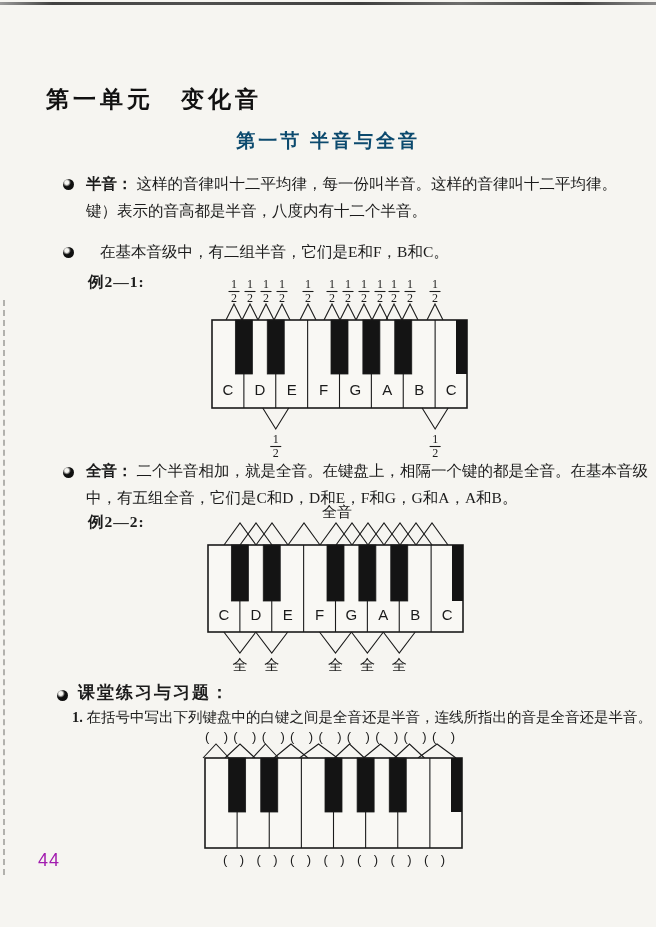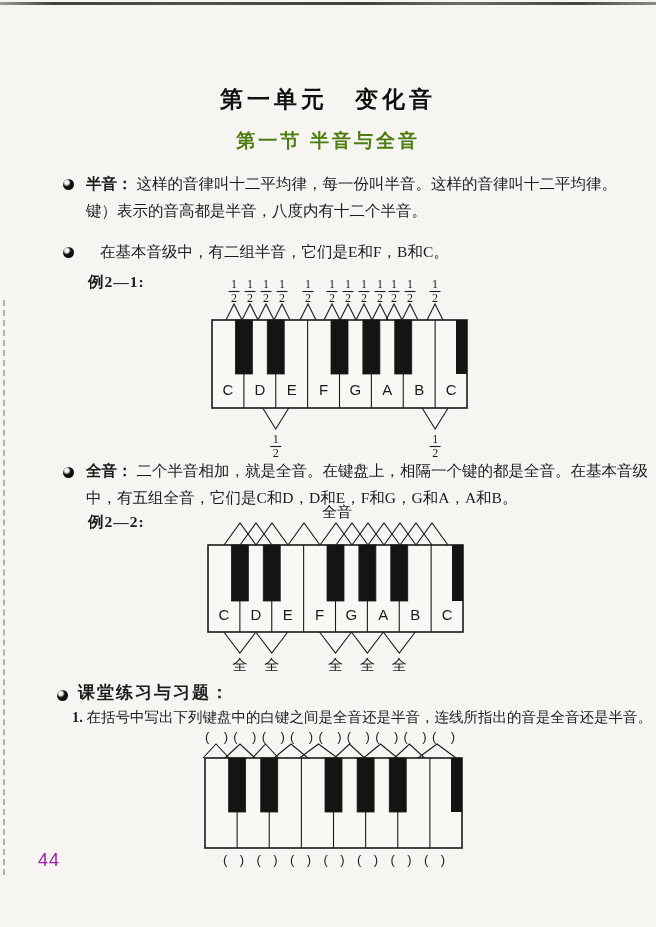--- a/index.html
+++ b/index.html
@@ -7,24 +7,24 @@
     position:relative;width:656px;height:927px;margin:0 auto;
     background:#f6f5f1;overflow:hidden;
     font-family:"Liberation Serif","DejaVu Serif",serif;color:#1b1b1b;
   }
   .scan-edge-top{position:absolute;left:0;top:2px;width:656px;height:3px;
     background:linear-gradient(90deg,#8a8a8a 0%,#222 8%,#333 30%,#1f1f1f 55%,#555 70%,#242424 88%,#777 100%);
     opacity:.85;}
   .scan-edge-left{position:absolute;left:3px;top:300px;height:575px;width:0;
     border-left:2px dashed #8f8d89;opacity:.65;}
   .abs{position:absolute;white-space:nowrap;}
-  .unit-title{left:0;right:0;top:84px;text-align:center;font-size:23px;font-weight:bold;
-    letter-spacing:4px;font-family:"Liberation Sans","DejaVu Sans",sans-serif;color:#111;}
+  .unit-title{left:0;right:0;top:84px;font-size:23px;font-weight:bold;
+    letter-spacing:4px;font-family:"Liberation Sans","DejaVu Sans",sans-serif;color:#111;padding-left:46px;}
   .section-title{left:0;right:0;top:128px;text-align:center;font-size:19px;font-weight:bold;
-    letter-spacing:3px;color:#4d7c0f;}
+    letter-spacing:3px;color:#0c4a6e;}
   .body-text{font-size:15.5px;line-height:26.5px;}
   .bullet{position:absolute;width:11px;height:11px;border-radius:50%;
     background:radial-gradient(circle at 34% 32%, #f6f5f1 0 18%, #101010 40%);}
   .term{font-weight:bold;}
   .ex-label{font-size:15.5px;font-weight:bold;letter-spacing:1px;}
   .practice{font-size:17px;font-weight:bold;letter-spacing:2px;}
   .exercise-line{font-size:14.5px;}
   .page-num{left:38px;top:850px;font-size:18px;letter-spacing:1px;color:#a21caf;
     font-family:Liberation Sans, sans-serif;}
   .watermark{right:14px;bottom:7px;font-size:14.5px;letter-spacing:1px;}

